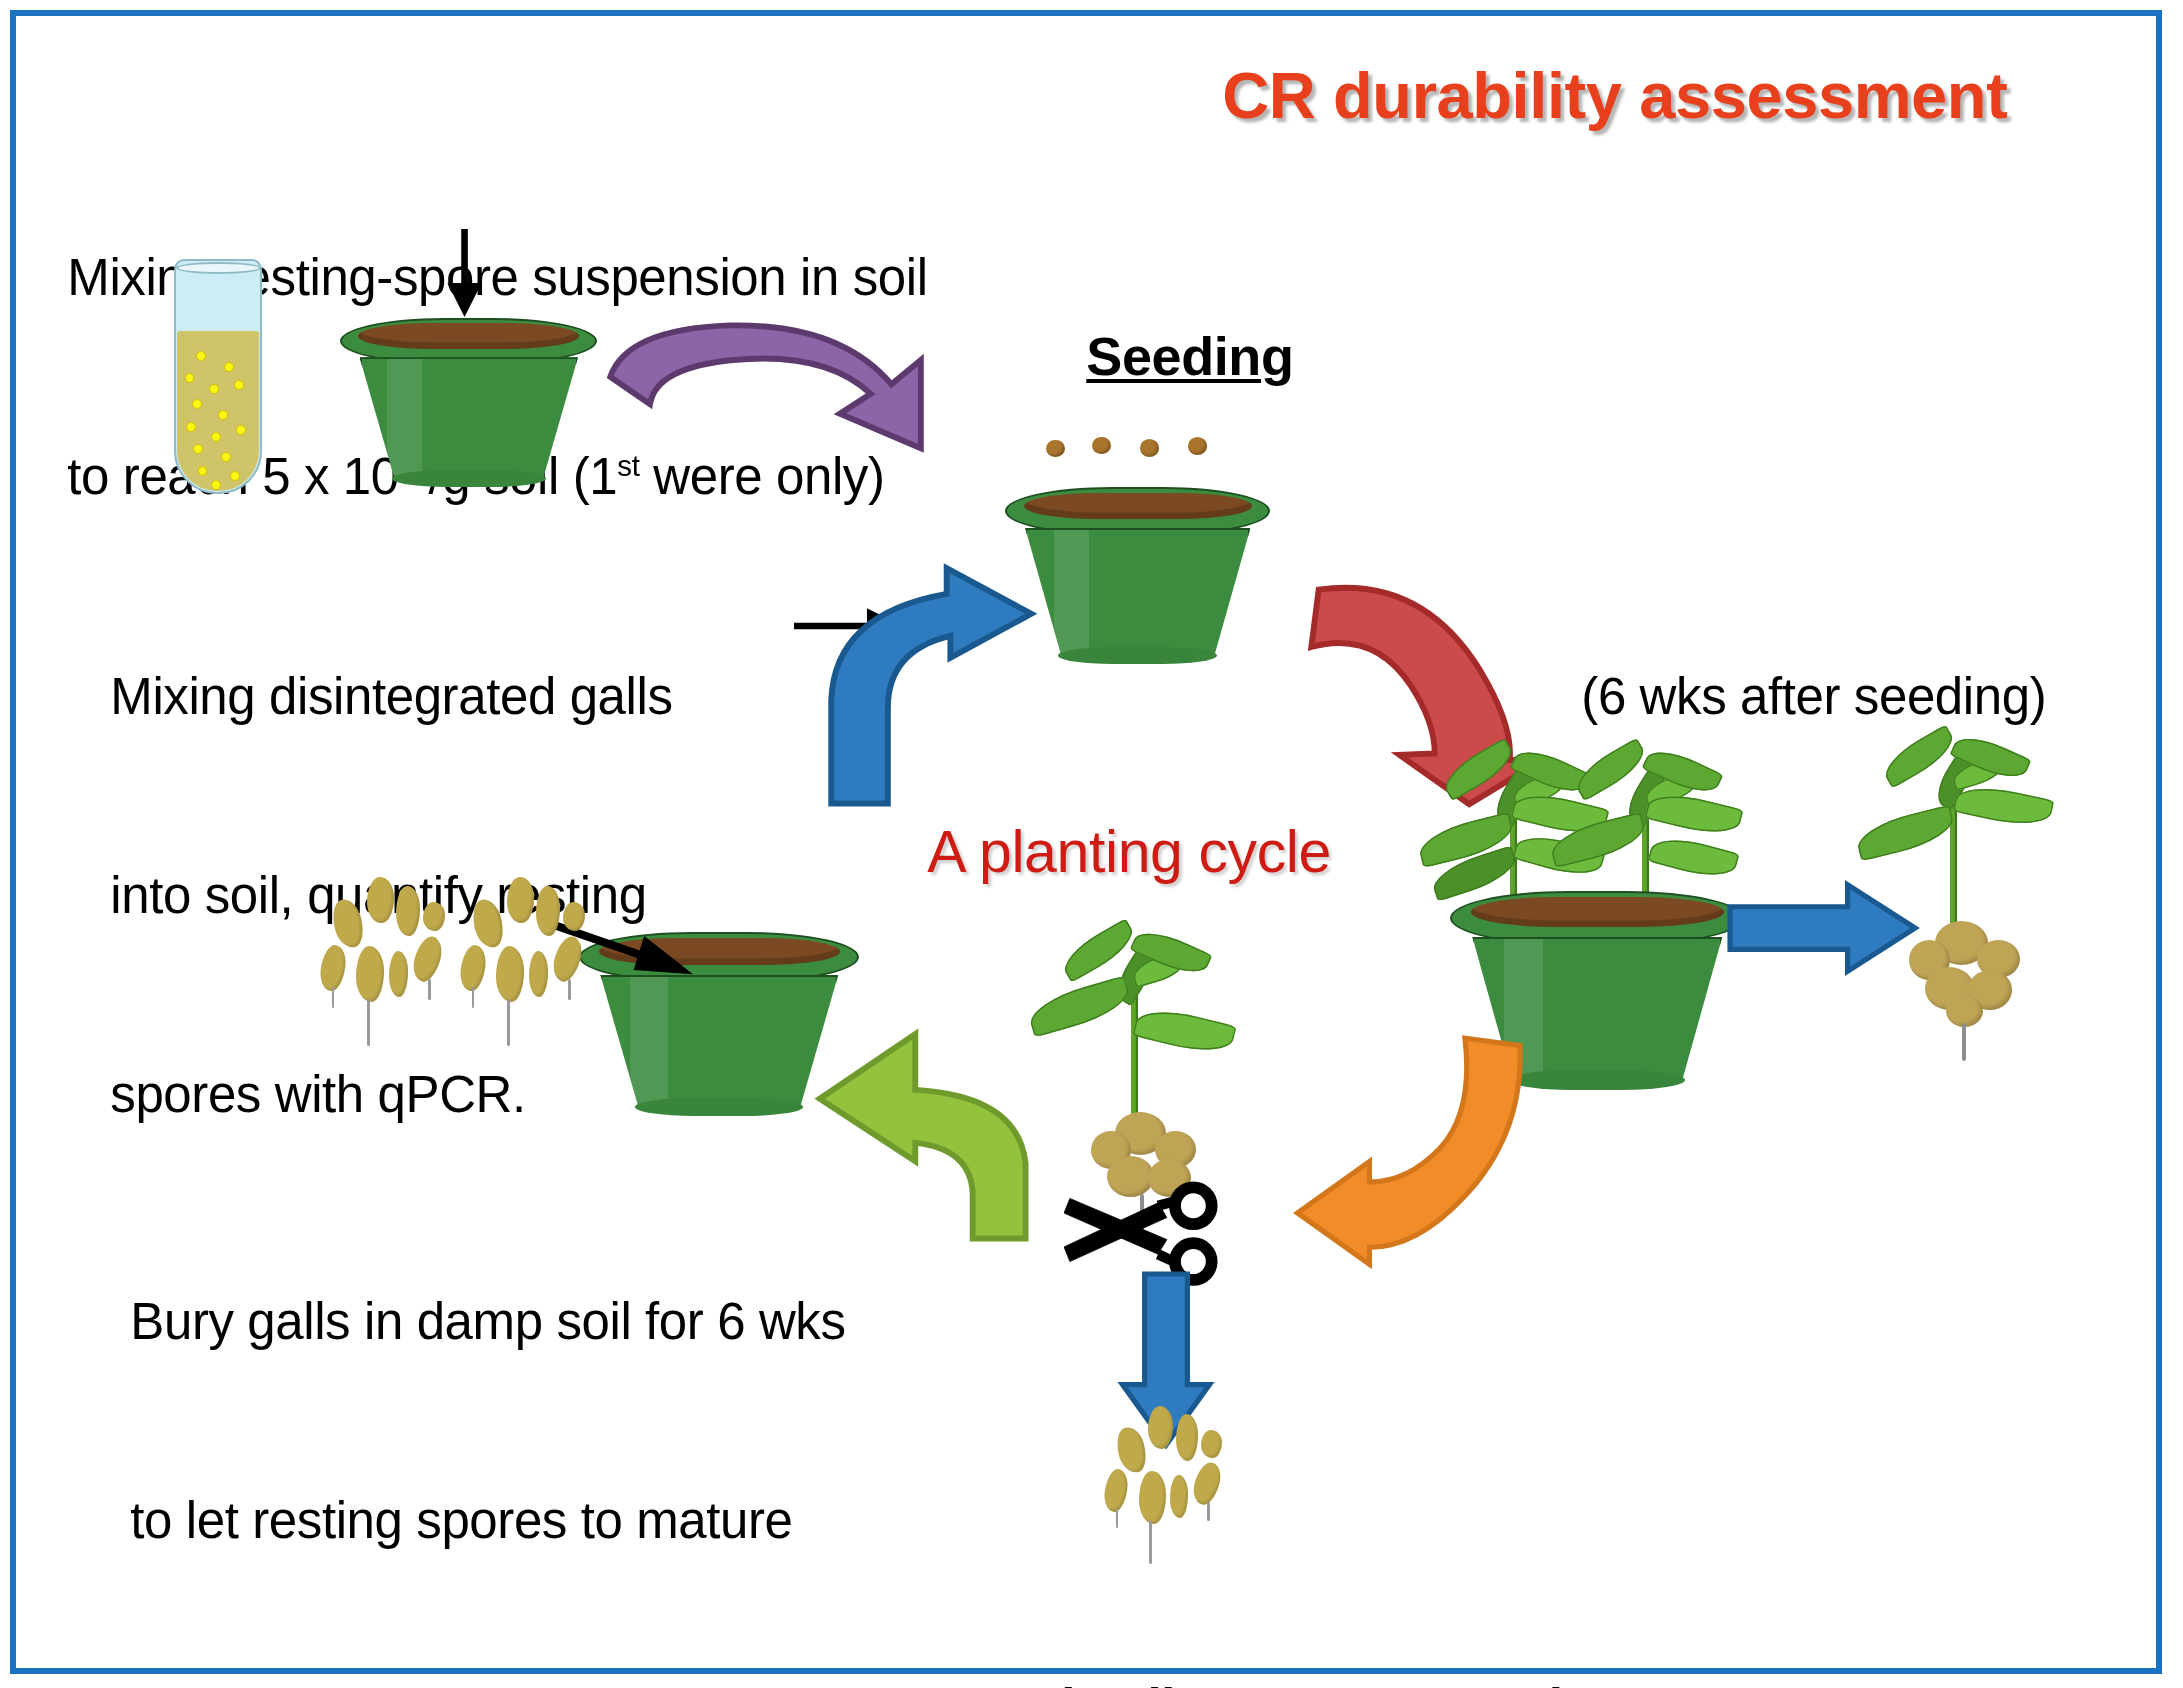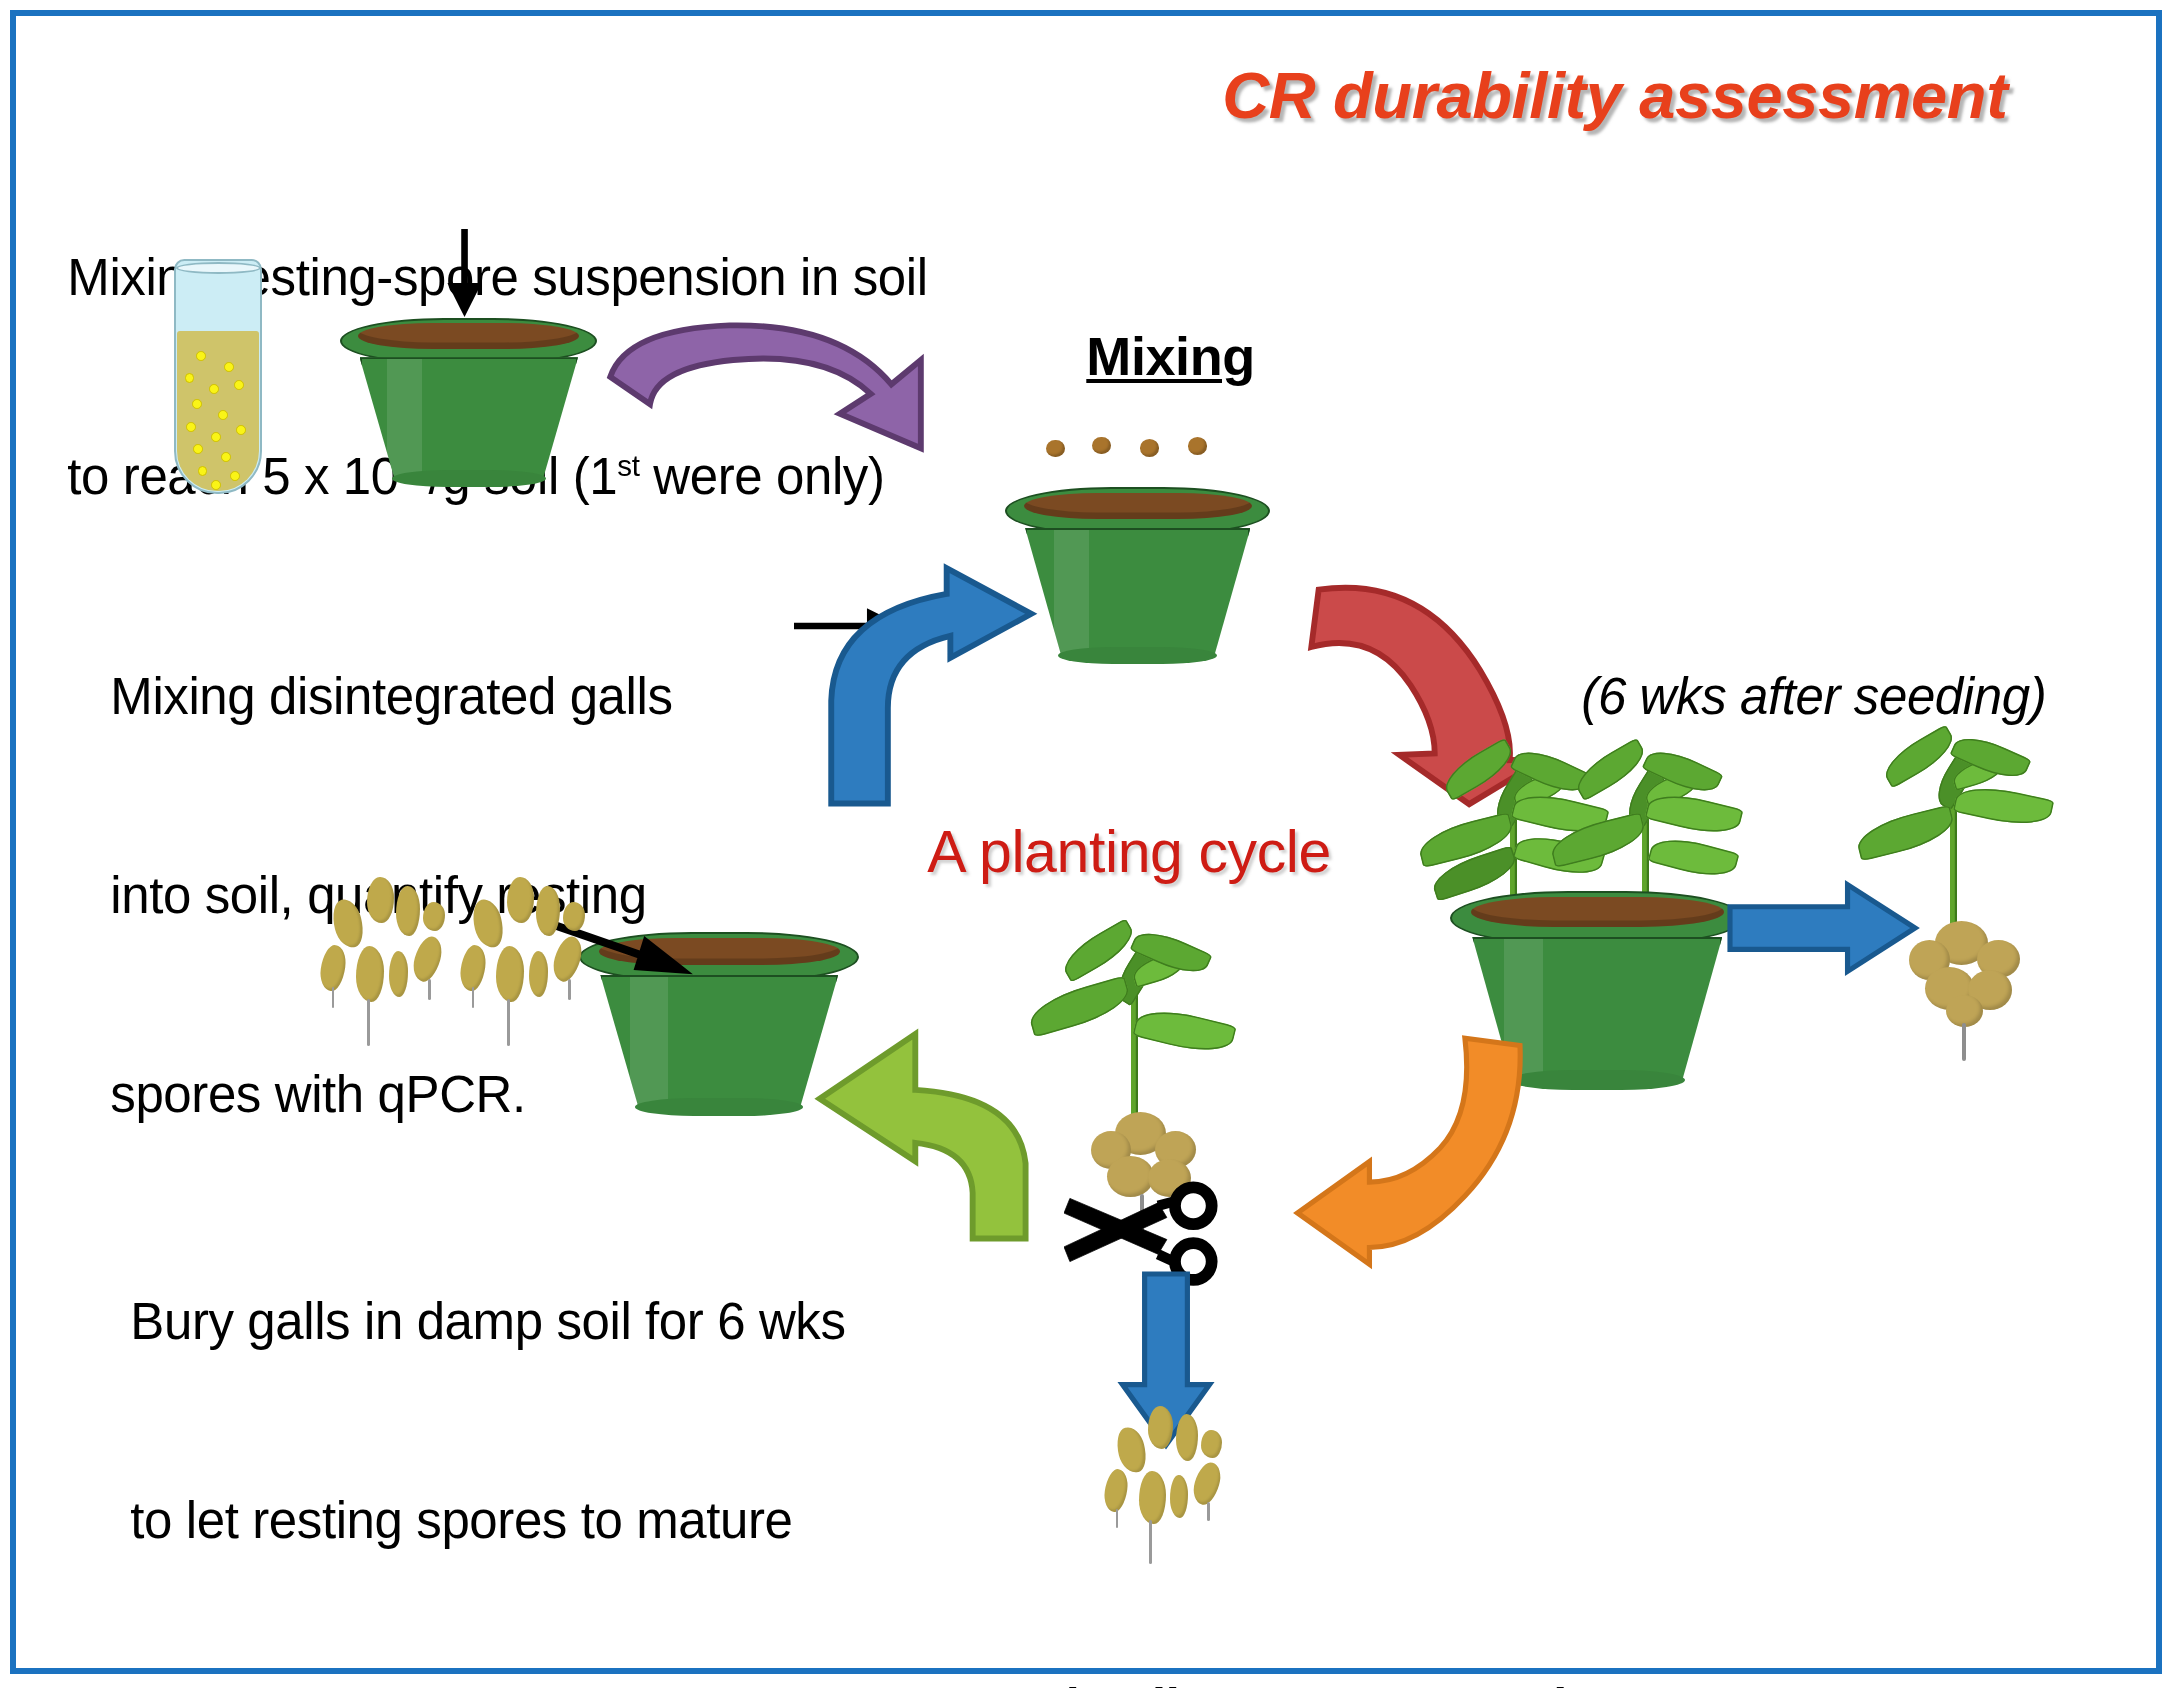--- a/index.html
+++ b/index.html
@@ -5,21 +5,21 @@
   html,body{margin:0;padding:0;background:#ffffff;}
   body{width:2183px;height:1689px;font-family:"Liberation Sans",sans-serif;}
   #canvas{position:relative;width:2183px;height:1689px;background:#fff;overflow:hidden;}
   #frame{position:absolute;left:10.3px;top:10.3px;width:2152px;height:1664px;
          border:6.6px solid #1B72C0;box-sizing:border-box;background:#fff;}
   .abs{position:absolute;}
   .txt{color:#000;font-family:"Liberation Sans Narrow","Liberation Sans",sans-serif;
        font-size:51px;line-height:1.30;white-space:pre;letter-spacing:-0.4px;}
   .bold{font-weight:bold;}
   .uline{text-decoration:underline;text-underline-offset:4.4px;text-decoration-thickness:3.7px;}
-  .center{text-align:center;font-style:italic;}
+  .center{text-align:center;}
   sup{font-size:.58em;vertical-align:super;line-height:0;}
 
   
   #title-main{left:1206px;top:38px;font-size:65px;font-weight:bold;color:#E8401C;
               text-shadow:3.7px 3.7px 2.9px rgba(120,120,120,.55);}
   #title-sub{left:1280px;top:125px;font-size:57px;font-weight:bold;color:#C4120C;
              text-shadow:2.9px 2.9px 2.9px rgba(140,140,140,.5);}
   #cycle-label{left:911px;top:798px;font-size:59px;color:#CE1C14;
                text-shadow:2.9px 2.9px 2.9px rgba(150,150,150,.45);}
 
@@ -109,21 +109,21 @@
     <div>into soil, quantify resting</div>
     <div>spores with qPCR.</div>
   </div>
 
   <div class="abs txt" id="p-bury">
     <div>Bury galls in damp soil for 6 wks</div>
     <div>to let resting spores to mature</div>
     
   </div>
 
-  <div class="abs txt bold uline" id="lbl-seeding">Mixing</div>
+  <div class="abs txt bold uline" id="lbl-seeding">Seeding</div>
 
   <div class="abs txt center" id="lbl-rating">
     <div>(6 wks after seeding)</div>
   </div>
 
   <div class="abs txt center bold" id="lbl-bottom">
     <div class="uline">Roots and galls were  returned</div>
     
   </div>
 

